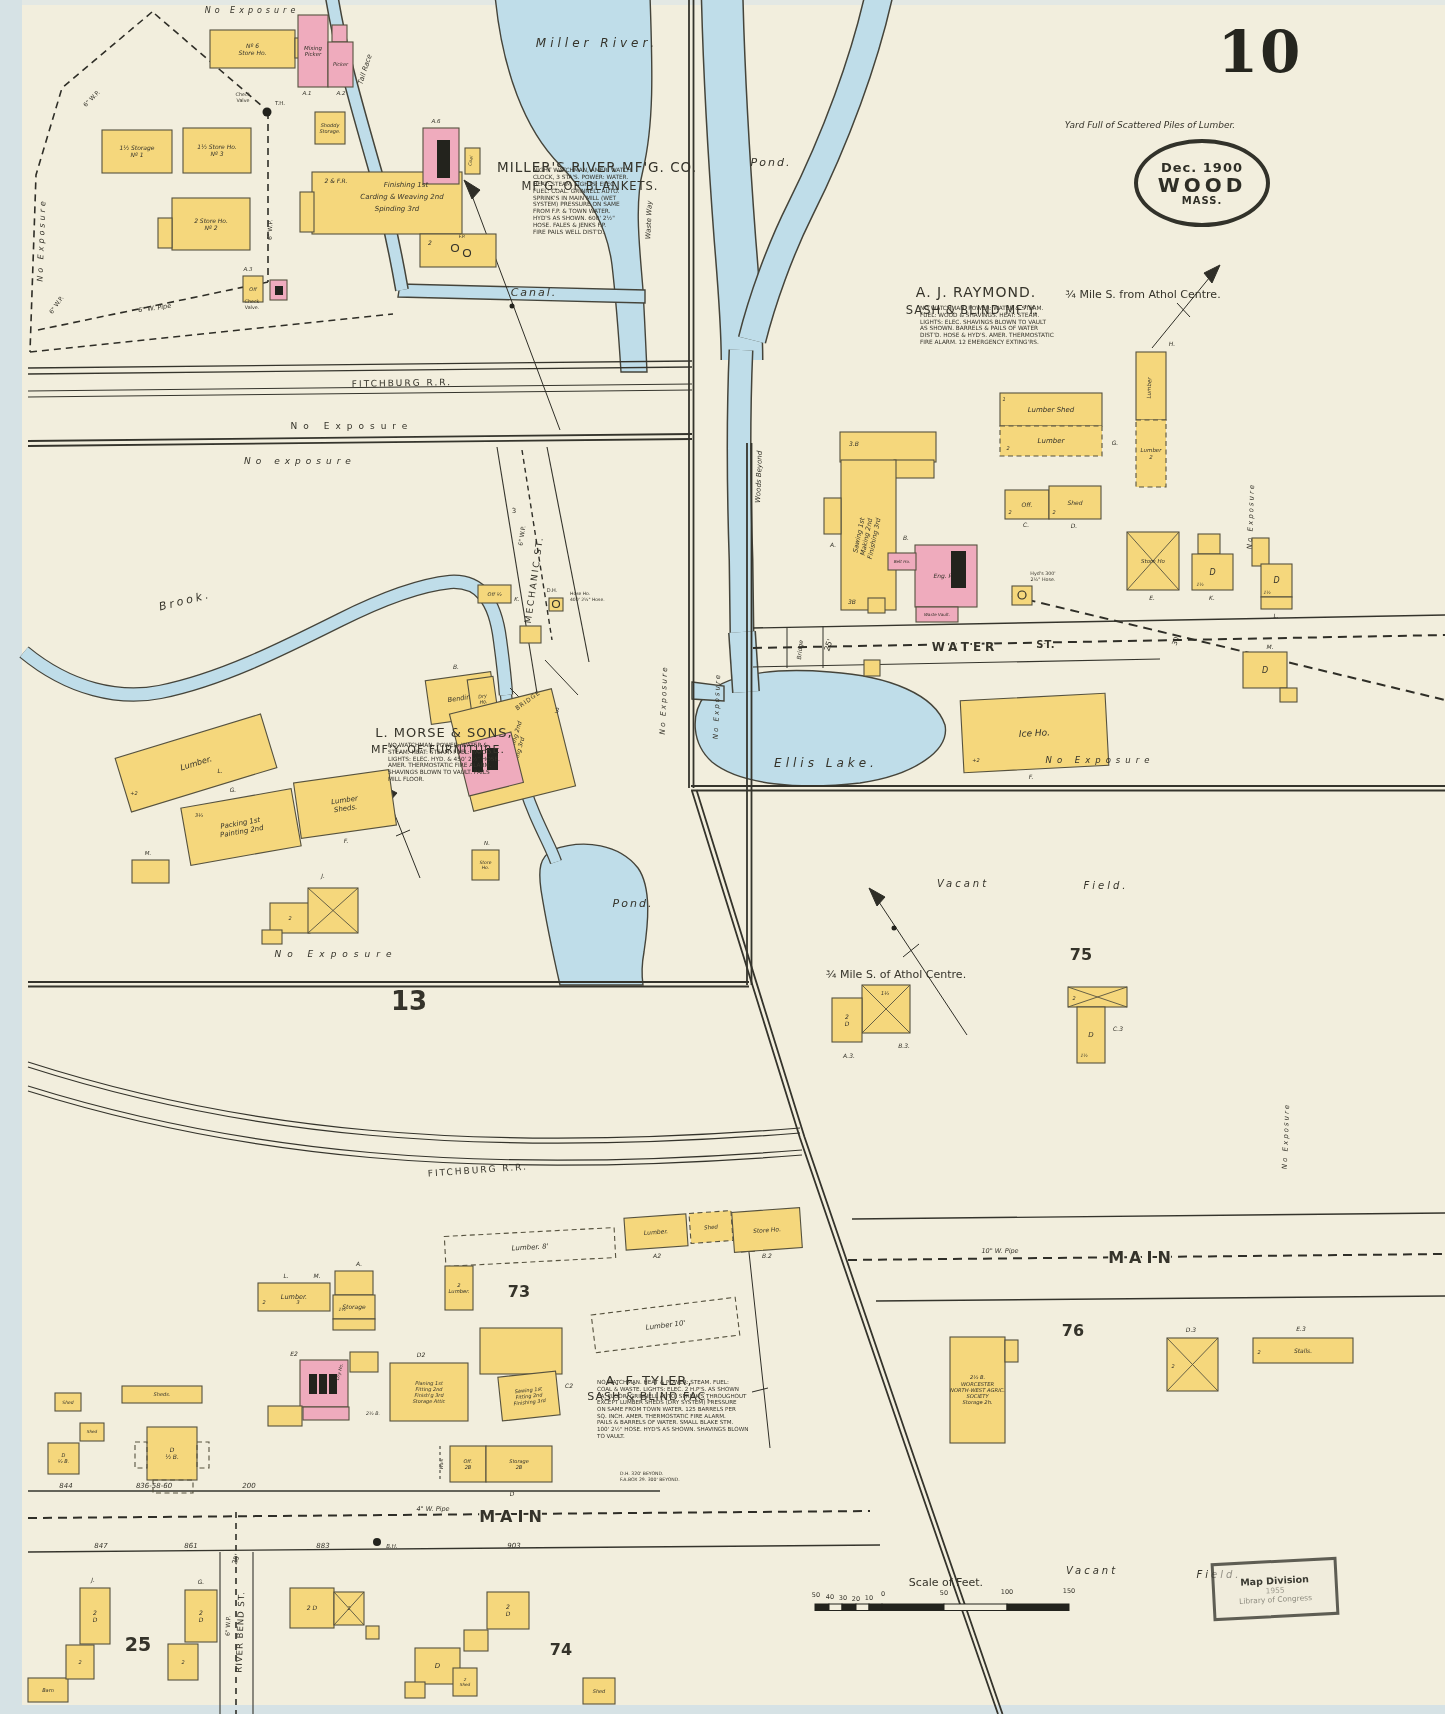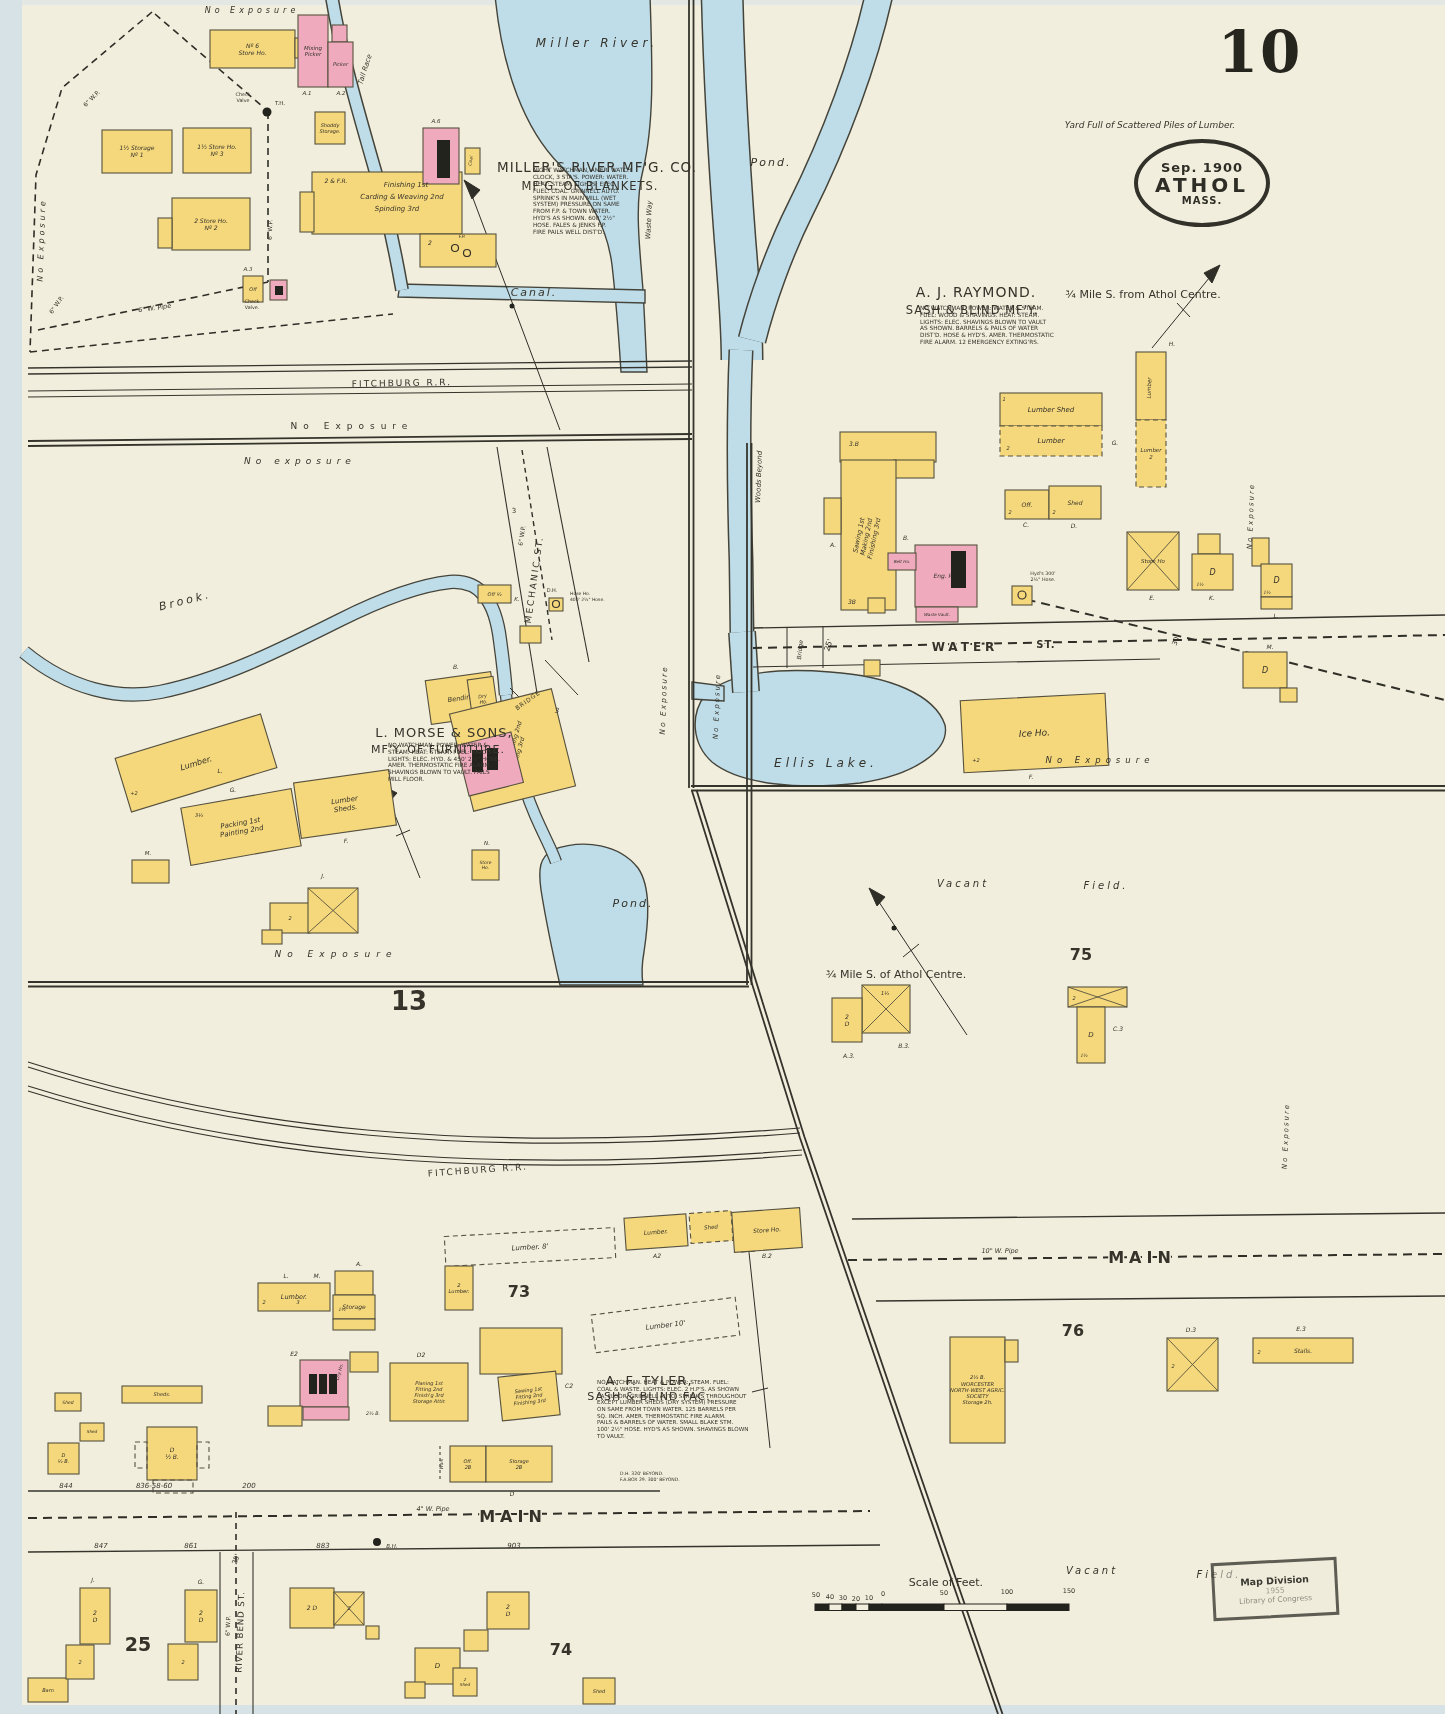--- a/index.html
+++ b/index.html
@@ -712,22 +712,22 @@
         <rect x="869" y="1604" width="13" height="6.5" fill="#23231d" stroke="#23231d" stroke-width="1"></rect>
         <rect x="882" y="1604" width="62" height="6.5" fill="#23231d" stroke="#23231d" stroke-width="1"></rect>
         <rect x="944" y="1604" width="63" height="6.5" fill="#f2eedd" stroke="#23231d" stroke-width="1"></rect>
         <rect x="1007" y="1604" width="62" height="6.5" fill="#23231d" stroke="#23231d" stroke-width="1"></rect>
       </g>
   </svg>
 
   <div id="sheetnum">10</div>
 
   <div id="stamp">
-    <div class="d">Sep. 1900</div>
-    <div class="c">ATHOL</div>
+    <div class="d">Dec. 1900</div>
+    <div class="c">WOOD</div>
     <div class="s">MASS.</div>
   </div>
 
   <div id="libstamp">
     <div class="l1">Map Division</div>
     <div class="l2">1955</div>
     <div class="l3">Library of Congress</div>
   </div>
 </div>
 

